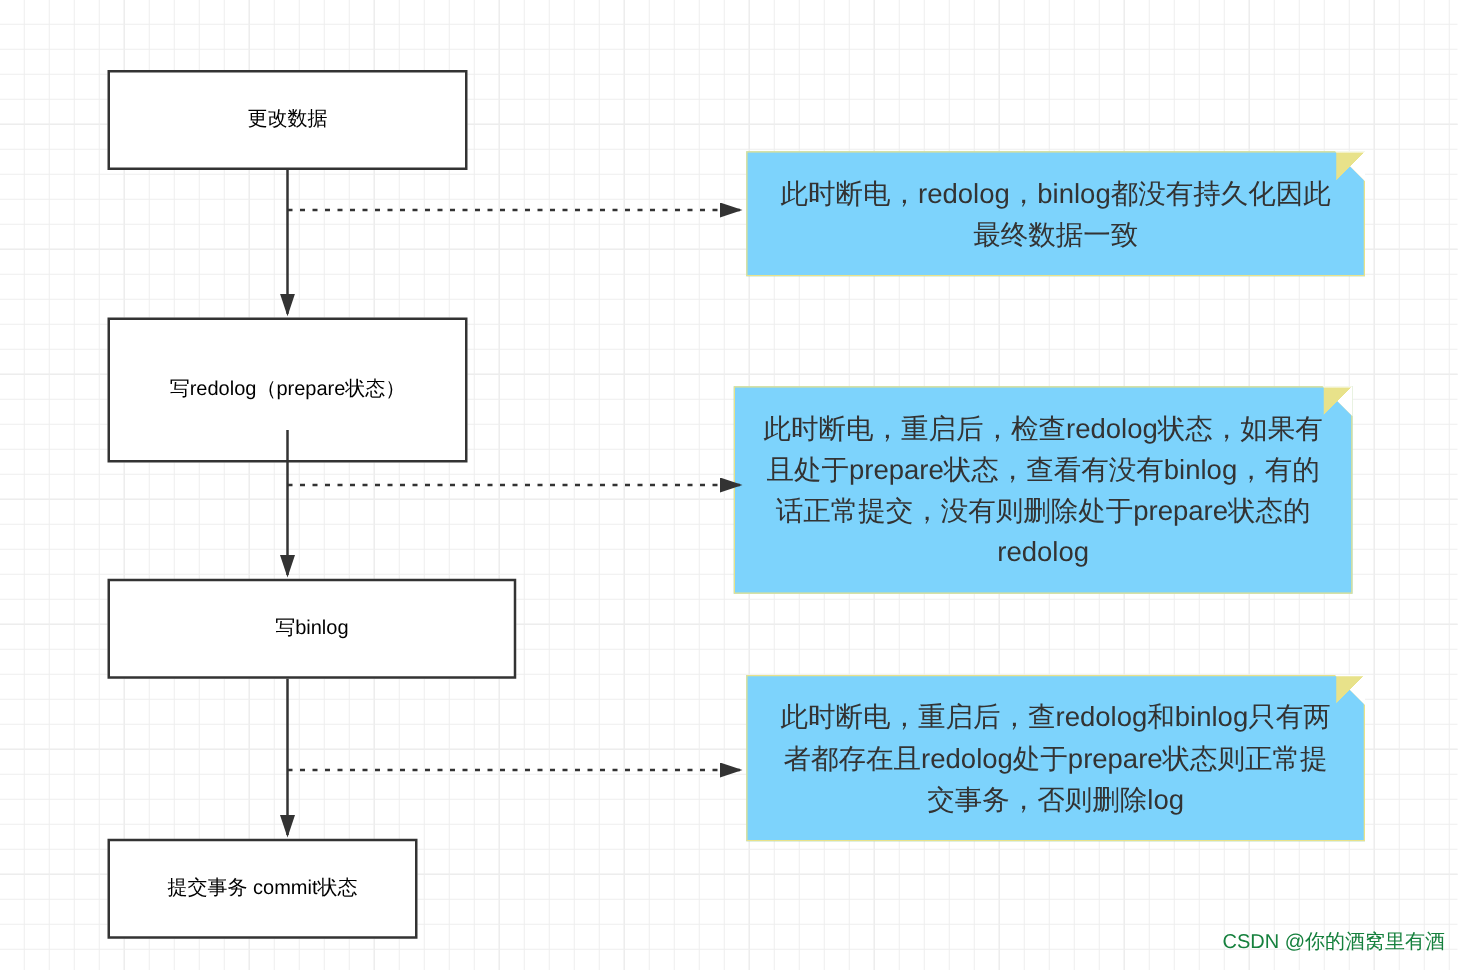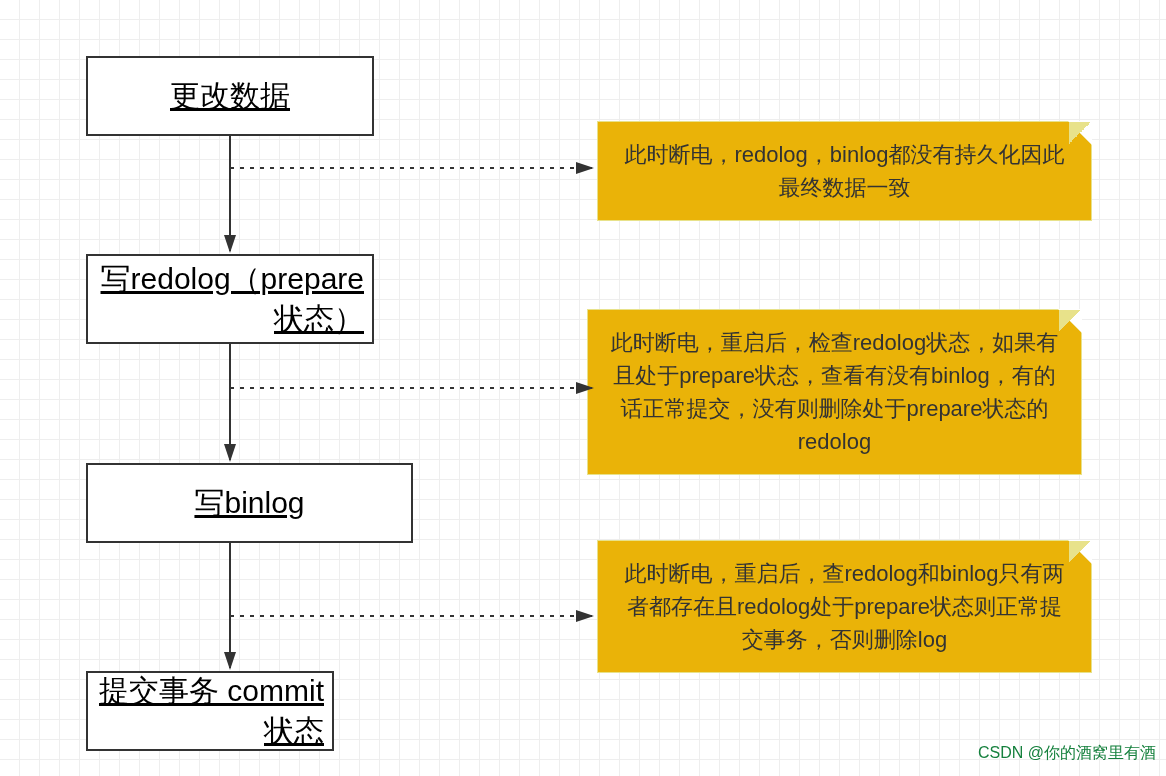--- a/index.html
+++ b/index.html
@@ -19,29 +19,28 @@
     background-position: -1px -1px;
     overflow: hidden;
   }
   .box {
     position: absolute;
     background: #fff;
     border: 2px solid #333;
     display: flex;
     align-items: center;
     justify-content: center;
-    text-align: right;
-    font-size: 30px;
+    text-align: center;
+    font-size: 16px;
     padding: 6px 8px;
     line-height: 1.35;
-    text-decoration: underline;
   }
   .note {
     position: absolute;
-    background: #eab308;
+    background: #7dd3fc;
     border: 1px solid #e8e28a;
     font-size: 22px;
     padding: 16px 20px;
     line-height: 1.5;
     text-align: center;
     color: #333;
   }
   .note::after {
     content: "";
     position: absolute;
@@ -85,21 +84,21 @@
     font-size: 16px;
   }
 </style>
 </head>
 <body>
 
 <div class="box" style="left:86px; top:56px; width:288px; height:80px;">
   <span>更改数据</span>
 </div>
 
-<div class="box" style="left:86px; top:254px; width:288px; height:90px;">
+<div class="box" style="left:86px; top:254px; width:288px; height:116px;">
   <span>写redolog（prepare状态）</span>
 </div>
 
 <div class="box" style="left:86px; top:463px; width:327px; height:80px;">
   <span>写binlog</span>
 </div>
 
 <div class="box" style="left:86px; top:671px; width:248px; height:80px;">
   <span>提交事务 commit状态</span>
 </div>

